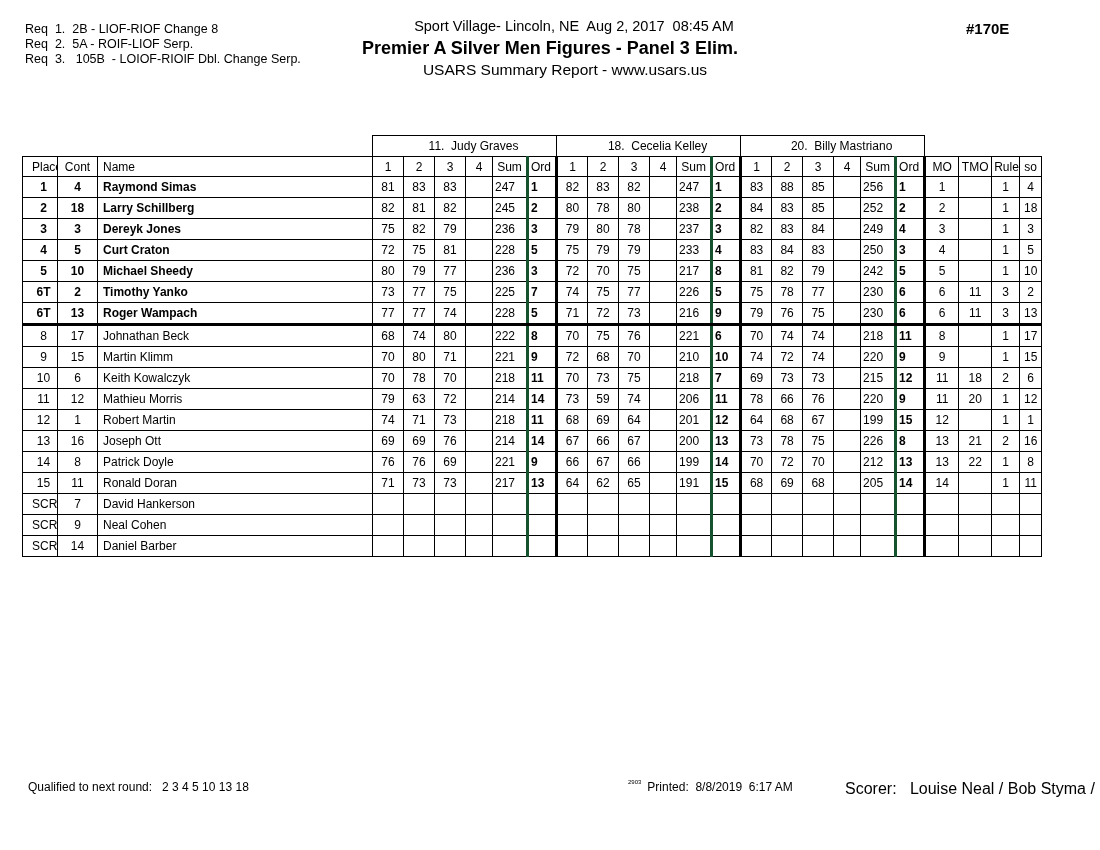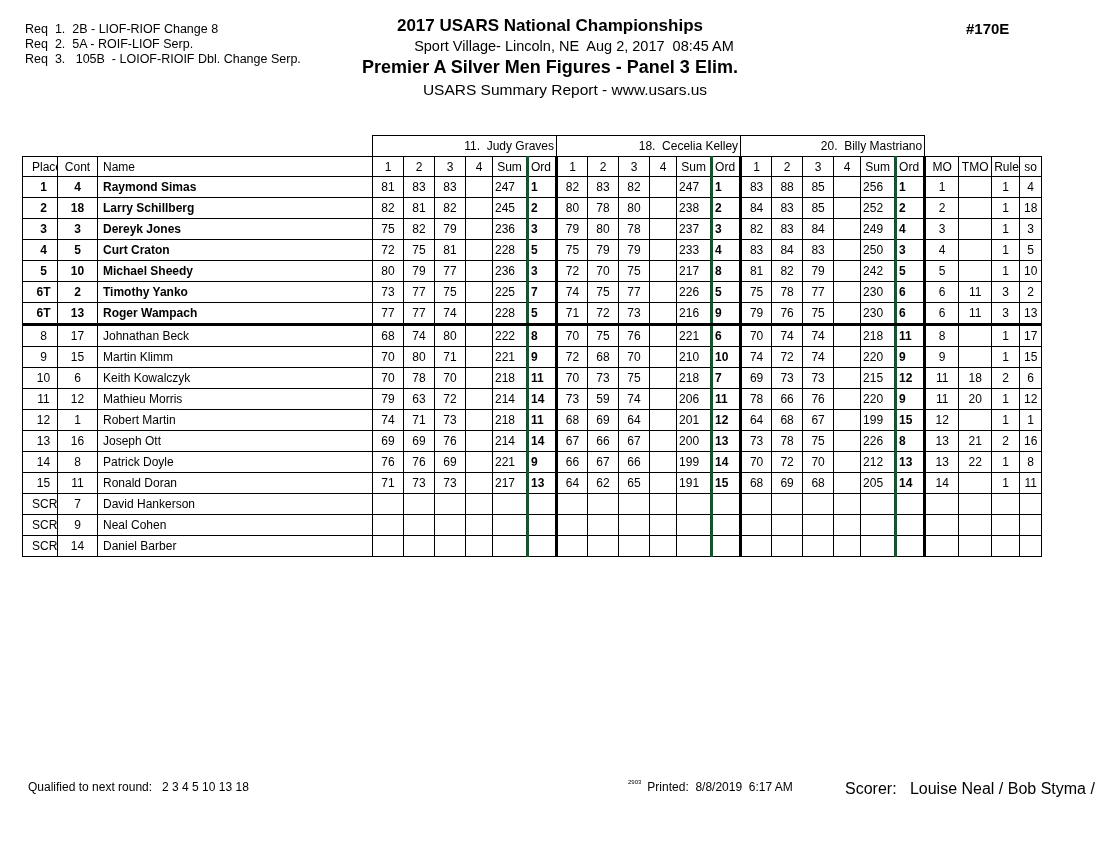--- a/index.html
+++ b/index.html
@@ -19,21 +19,21 @@
   
   table{
     position:absolute;left:22px;top:135px;border-collapse:collapse;table-layout:fixed;
     width:1019px;font-size:12px;
   }
   td{border:1px solid #000;padding:0 2px;height:20px;overflow:hidden;white-space:nowrap;
      vertical-align:middle;line-height:1;}
   tr.hdr td{height:19px;}
   tr#jrow td{height:20px;}
   td.nob{border:none;}
-  td.jname{text-align:right;padding-left:20px;white-space:pre;}
+  td.jname{text-align:center;padding-left:20px;white-space:pre;}
   td.c-place,td.h-place{text-align:center;padding-left:9px;}
   td.c-cont,td.h-cont{text-align:center;}
   td.c-name,td.h-name{text-align:left;padding-left:5px;}
   td.c-score,td.h-score{text-align:center;}
   td.c-sum{text-align:right;padding-right:20px;}
   td.h-sum{text-align:center;}
   td.c-ord,td.h-ord{text-align:left;border-left:3px solid #14532d;border-right:3px solid #000;}
   td.c-ord{font-weight:bold;}
   td.c-x,td.h-x{text-align:center;}
   tr.q td.c-place,tr.q td.c-cont,tr.q td.c-name{font-weight:bold;}
@@ -47,21 +47,20 @@
 </head>
 <body>
 
 <div class="req-block">
   <div class="pre">Req  1.  2B - LIOF-RIOF Change 8</div>
   <div class="pre">Req  2.  5A - ROIF-LIOF Serp.</div>
   <div class="pre">Req  3.   105B  - LOIOF-RIOIF Dbl. Change Serp.</div>
 </div>
 
 <div class="center-head">
-  <div class="title">2017 USARS National Championships</div>
   <div class="venue pre">Sport Village- Lincoln, NE  Aug 2, 2017  08:45 AM</div>
   <div class="event">Premier A Silver Men Figures - Panel 3 Elim.</div>
   <div class="report">USARS Summary Report - www.usars.us</div>
 </div>
 
 <div class="event-number">#170E</div>
 
 <table>
   <colgroup>
     <col style="width:35px">

